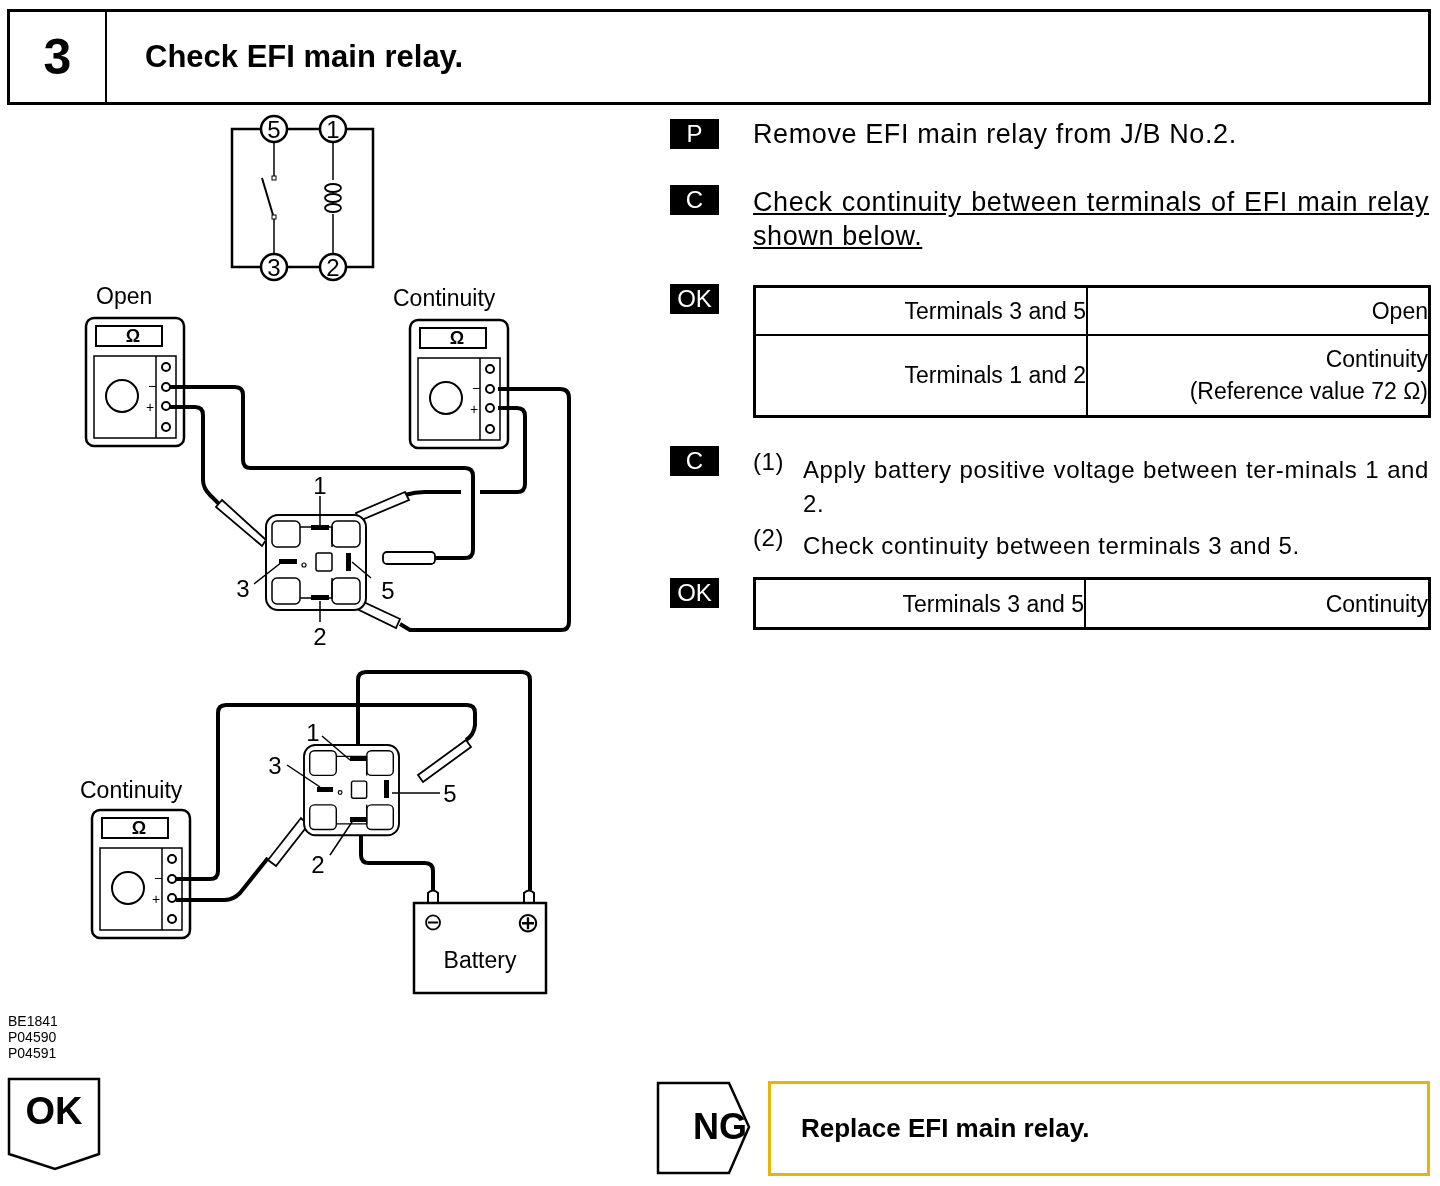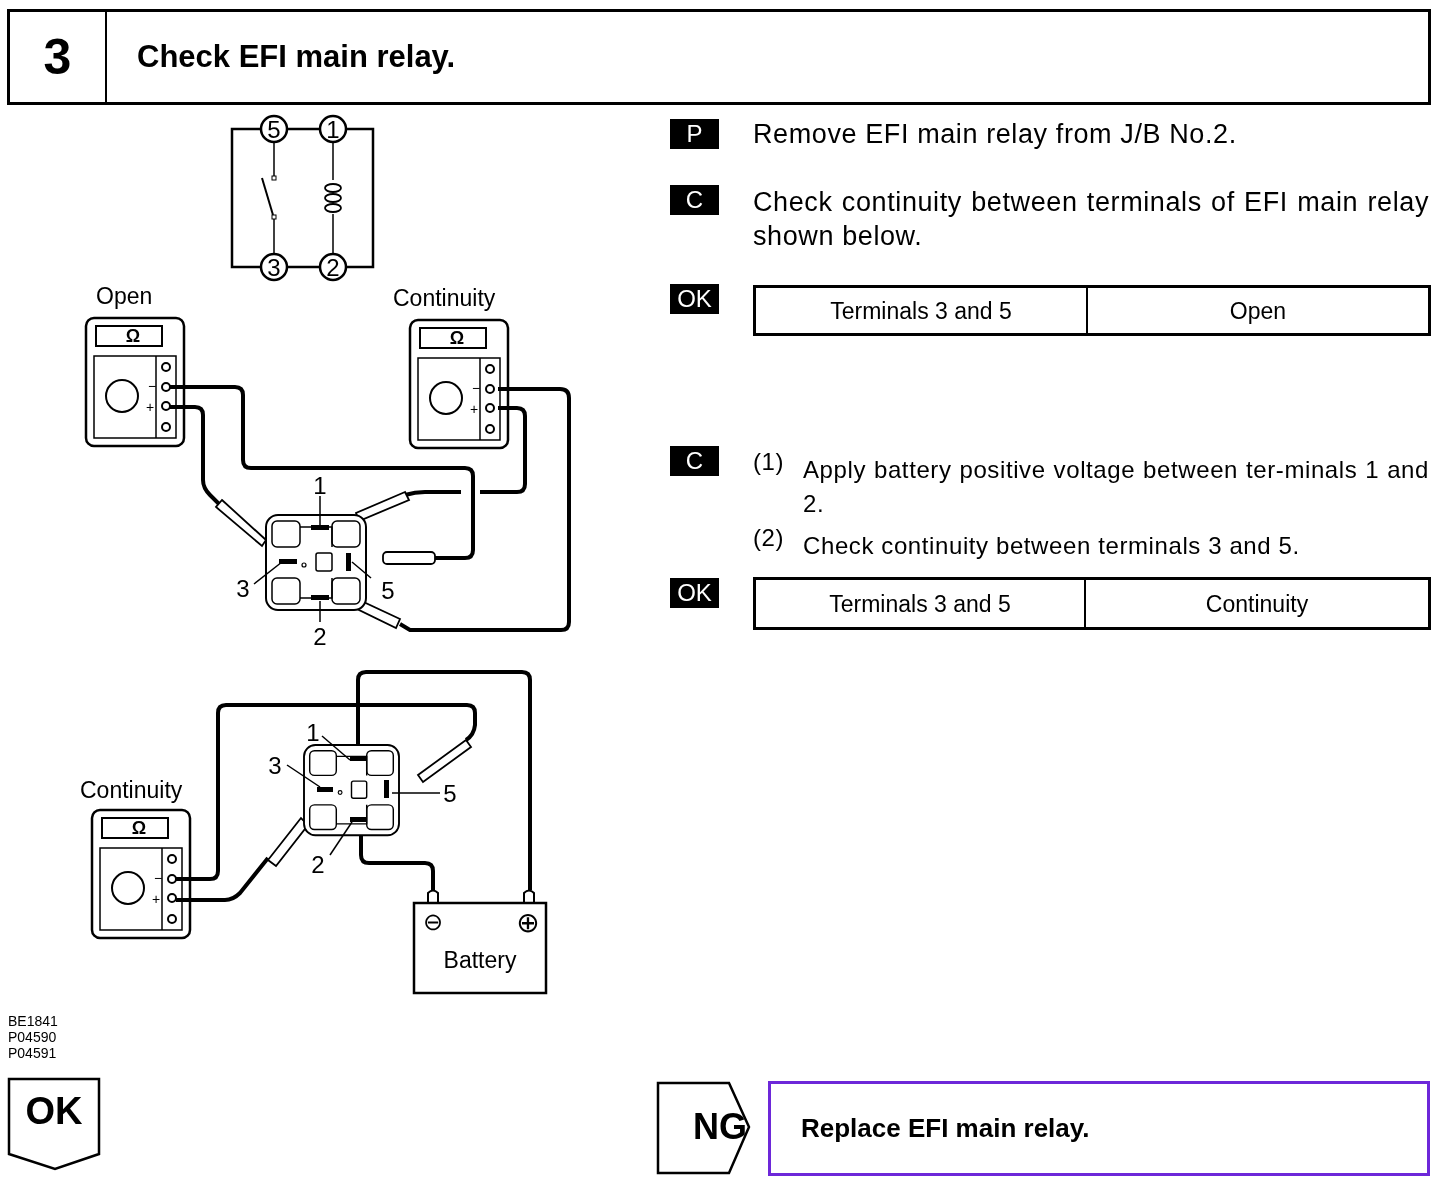--- a/index.html
+++ b/index.html
@@ -1,68 +1,75 @@
 <!DOCTYPE html>
 <html><head>
 <meta charset="utf-8">
 <style>
   html, body { margin: 0; padding: 0; background: #ffffff; }
   body { width: 1440px; height: 1186px; position: relative; overflow: hidden; color: #000; font-family: "Liberation Sans", sans-serif; }
 
   
   .header { position: absolute; left: 7px; top: 9px; width: 1424px; height: 96px; border: 3px solid #000; box-sizing: border-box; display: flex; }
   .header .num { width: 95px; border-right: 2px solid #000; display: flex; align-items: center; justify-content: center; font-weight: bold; font-size: 50px; }
-  .header .title { flex: 1; display: flex; align-items: center; padding-left: 30px; font-weight: bold; font-size: 31px; }
+  .header .title { flex: 1; display: flex; align-items: center; padding-left: 38px; font-weight: bold; font-size: 31px; }
 
   
   .badge { position: absolute; left: 670px; width: 49px; height: 30px; background: #000; color: #fff; font-size: 24px; display: flex; align-items: center; justify-content: center; font-family: "Liberation Sans", sans-serif; }
   .step-text { position: absolute; left: 753px; font-size: 27px; line-height: 34px; letter-spacing: 0.6px; }
   .step-text.justify { width: 676px; text-align: justify; text-align-last: left; }
 
   table.spec { position: absolute; left: 753px; border-collapse: collapse; border: 3px solid #000; font-size: 23px; }
-  table.spec td { border: 2px solid #000; text-align: center; vertical-align: middle; padding: 0; line-height: 32px; }
+  table.spec td { border: 2px solid #000; text-align: right; vertical-align: middle; padding: 0; line-height: 32px; }
 
   .list { position: absolute; left: 753px; width: 676px; font-size: 24px; line-height: 34px; letter-spacing: 0.6px; }
   .list .item { display: flex; }
   .list .marker { width: 50px; flex: none; }
   .list .body { flex: 1; text-align: justify; margin-top: 8px; }
 
   
   svg.diagram { position: absolute; left: 0; top: 110px; }
   svg text { font-family: "Liberation Sans", sans-serif; }
 
   .codes { position: absolute; left: 8px; top: 1013px; font-size: 14px; line-height: 16px; font-weight: normal; }
 
   
   .ok-shape { position: absolute; left: 7px; top: 1077px; }
   .ok-label { position: absolute; left: 8px; top: 1090px; width: 92px; text-align: center; font-weight: bold; font-size: 38px; }
   .ng-shape { position: absolute; left: 656px; top: 1081px; }
   .ng-label { position: absolute; left: 662px; top: 1106px; width: 70px; text-align: center; font-weight: bold; font-size: 36px; margin-left: 23px; }
-  .ng-box { position: absolute; left: 768px; top: 1081px; width: 662px; height: 95px; border: 3px solid #6d28d9; box-sizing: border-box; display: flex; align-items: center; padding-left: 30px; font-weight: bold; font-size: 26px; }
+  .ng-box { position: absolute; left: 768px; top: 1081px; width: 662px; height: 95px; border: 3px solid #eab308; box-sizing: border-box; display: flex; align-items: center; padding-left: 30px; font-weight: bold; font-size: 26px; }
 </style>
 </head>
 <body>
 
 <div class="header">
   <div class="num">3</div>
   <div class="title">Check EFI main relay.</div>
 </div>
 
 <div class="badge" style="top:119px;">P</div>
 <div class="step-text" style="top:117px;">Remove EFI main relay from J/B No.2.</div>
 
 <div class="badge" style="top:185px;">C</div>
-<div class="step-text justify" style="top:185px;">Check continuity between terminals of EFI main relay shown below.</div>
+<div class="step-text justify" style="top:185px;text-decoration:underline;">Check continuity between terminals of EFI main relay shown below.</div>
 
 <div class="badge" style="top:284px;">OK</div>
 <table class="spec" style="top:285px; width:678px;">
   <tbody>
       <tr style="height:48px;">
     <td style="width:330px;">Terminals 3 and 5</td>
     <td>Open</td>
+  </tr>
+  <tr style="height:82px;">
+    <td>Terminals 1 and 2</td>
+    <td>
+      <div>Continuity</div>
+      <div>(Reference value 72 Ω)</div>
+    </td>
   </tr>
 </tbody>
   </table>
 
 <div class="badge" style="top:446px;">C</div>
 <div class="list" style="top:445px;">
   <div class="item">
     <span class="marker">(1)</span>
     <span class="body">Apply battery positive voltage between ter-minals 1 and 2.</span>
   </div>

